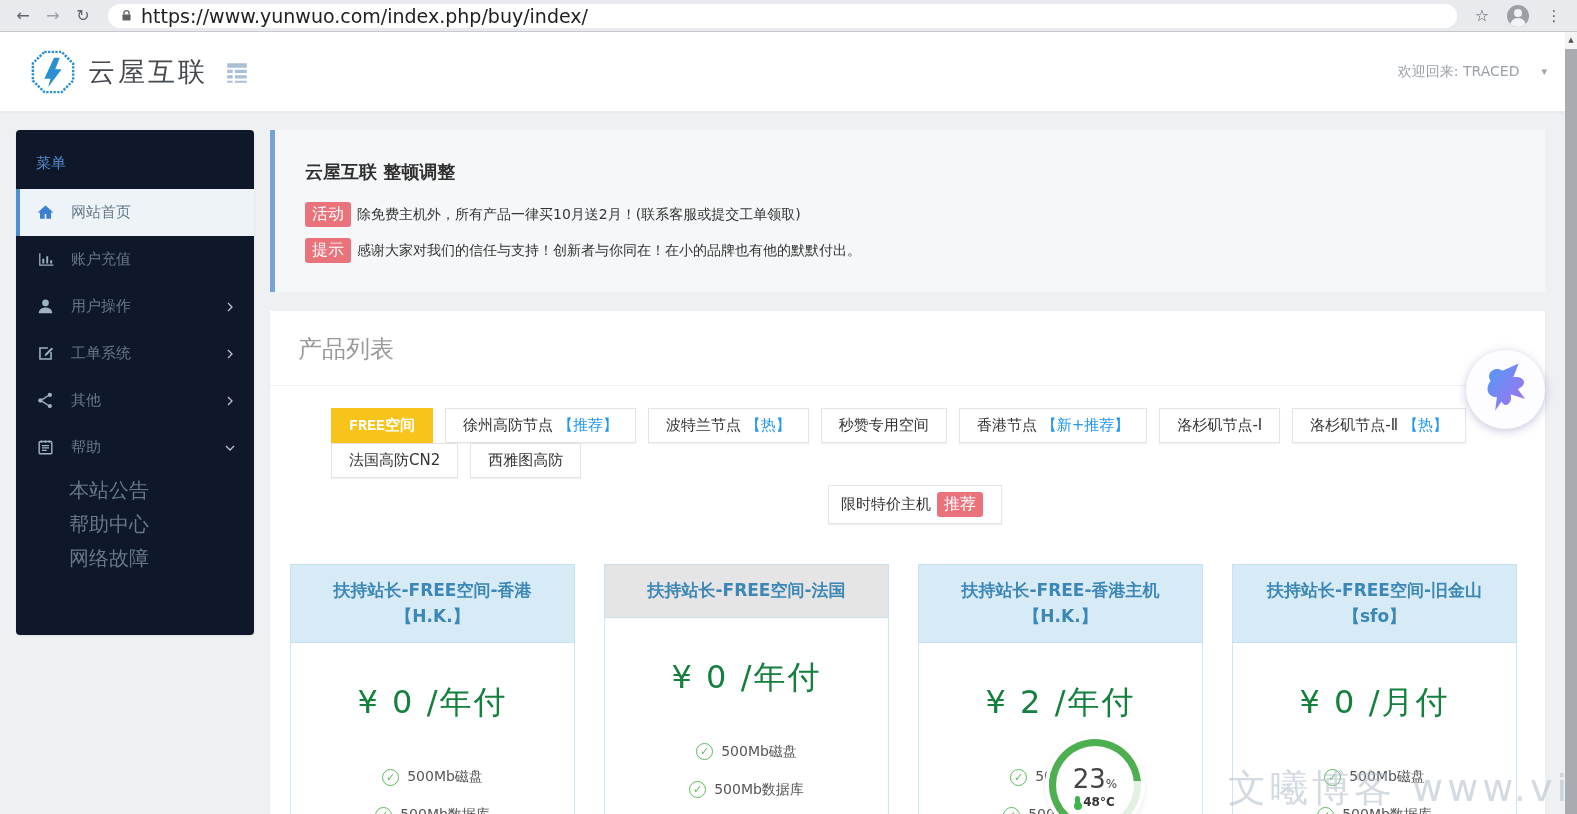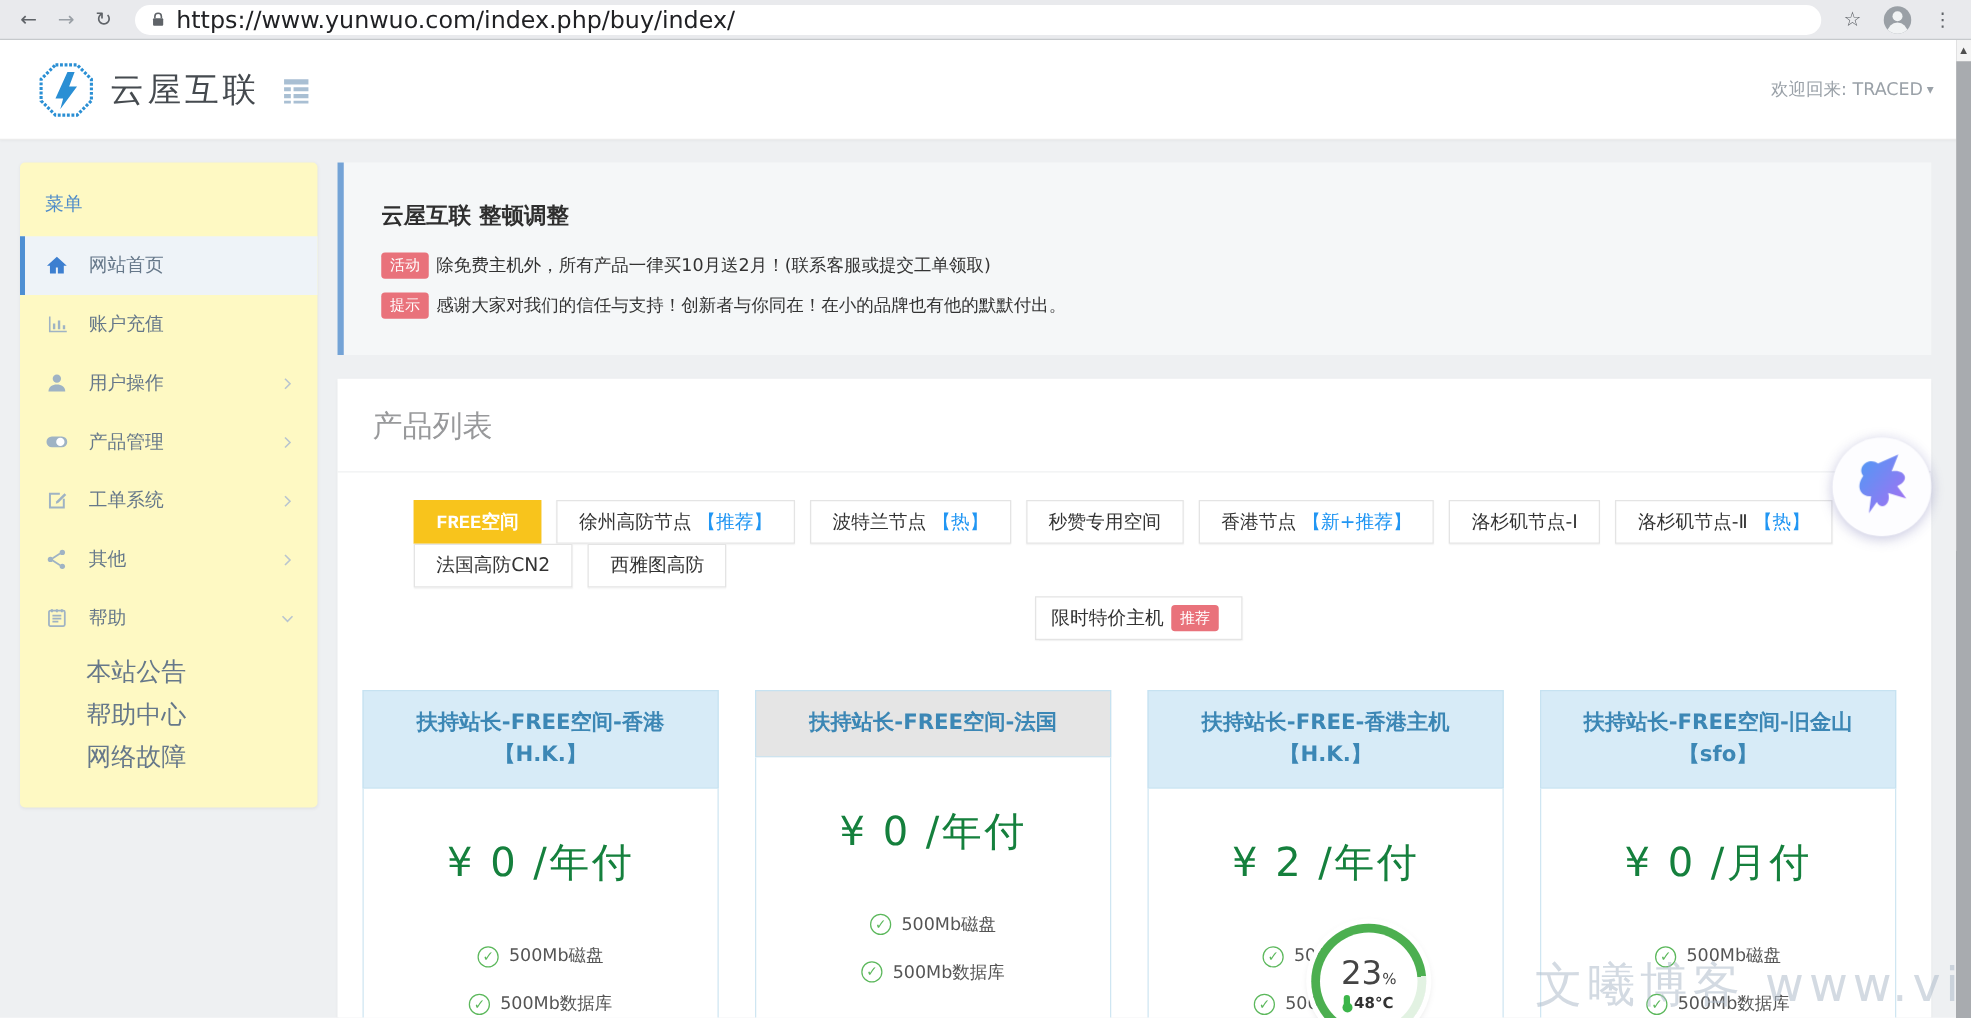--- a/index.html
+++ b/index.html
@@ -15,46 +15,46 @@
   .avatar { width:22px; height:22px; border-radius:50%; background:#9aa0a6; position:relative; overflow:hidden; margin:0 8px; cursor:pointer; }
   .avatar::before { content:""; position:absolute; left:7px; top:4px; width:8px; height:8px; border-radius:50%; background:#f1f3f4; }
   .avatar::after { content:""; position:absolute; left:3px; top:13px; width:16px; height:10px; border-radius:8px 8px 0 0; background:#f1f3f4; }
   .dots { font-size:15px; }
 
   
   .navbar { height:80px; background:#fff; border-bottom:1px solid #ececec; box-shadow:0 1px 2px rgba(0,0,0,.04); display:flex; align-items:center; padding:0 30px; position:relative; z-index:5; }
   .logo-badge svg { display:block; }
   .brand { font-size:27px; color:#454a4f; letter-spacing:3px; margin:0 16px 0 12px; }
   .list-ic { color:#a9bfd3; cursor:pointer; display:flex; }
-  .welcome { margin-left:auto; color:#9aa1a8; font-size:14px; cursor:pointer; display:flex; align-items:center; gap:3px; }
+  .welcome { margin-left:auto; color:#9aa1a8; font-size:14px; cursor:pointer; display:flex; align-items:center; gap:22px; }
   .welcome .caret { font-size:11px; color:#9aa1a8; }
 
   
   .page { display:flex; align-items:flex-start; padding:18px 32px 0 16px; }
 
   
-  .sidebar { width:238px; min-height:505px; background:#fef9c3; border-radius:4px; box-shadow:0 1px 3px rgba(0,0,0,.06); flex:0 0 238px; padding-bottom:18px; }
+  .sidebar { width:238px; min-height:505px; background:#0f172a; border-radius:4px; box-shadow:0 1px 3px rgba(0,0,0,.06); flex:0 0 238px; padding-bottom:18px; }
   .side-sec { color:#4f8cc9; font-size:15px; padding:24px 20px 16px; }
   .item { height:47px; display:flex; align-items:center; padding:0 18px 0 16px; color:#66788a; font-size:15px; border-left:4px solid transparent; cursor:pointer; }
   .item .ic { width:22px; margin-right:13px; color:#9fb3c4; display:flex; align-items:center; }
   .item .ic svg { width:19px; height:19px; }
   .item.active { background:#eef3f8; border-left-color:#4e8fd3; }
   .item.active .ic { color:#3d7fd0; }
   .chev { margin-left:auto; color:#b9c5cf; display:flex; }
   .chev svg { width:12px; height:12px; }
   .sub { padding:2px 0 6px; }
   .subitem { height:34px; line-height:34px; padding-left:53px; color:#66788a; font-size:20px; cursor:pointer; }
 
   
   .main { flex:1; margin-left:16px; }
 
   .notice { background:#f5f7f8; border-left:5px solid #74a3d6; padding:30px 30px 18px; }
   .notice h2 { font-size:18px; color:#2f2f2f; font-weight:600; margin-bottom:18px; }
   .nline { display:flex; align-items:center; margin-bottom:11px; font-size:14px; color:#333; }
-  .badge { background:#e9727b; color:#fff; font-size:12px; padding:2px 7px; border-radius:3px; margin-right:6px; flex:0 0 auto; }
+  .badge { background:#e9727b; color:#fff; font-size:16px; padding:2px 7px; border-radius:3px; margin-right:6px; flex:0 0 auto; }
 
   .panel { background:#fff; margin-top:19px; height:580px; box-shadow:0 1px 3px rgba(0,0,0,.05); }
   .panel-h { font-size:24px; color:#98999b; padding:22px 28px 20px; border-bottom:1px solid #f0f1f2; }
   .tabs { padding:22px 0 0 61px; }
   .tab { display:inline-block; background:#fff; border:1px solid #e4e4e4; box-shadow:0 1px 1px rgba(0,0,0,.05); padding:7px 17px; margin-right:7px; font-size:15px; color:#333; cursor:pointer; white-space:nowrap; }
   .tab .hl { color:#2196f3; }
   .tab.active { background:#f8c41c; border-color:#f8c41c; color:#fff; font-weight:bold;font-family:Liberation Mono, monospace; }
   .special-row { padding:7px 0 0 497px; margin-left:61px; }
   .special { display:inline-flex; align-items:center; gap:6px; background:#fff; border:1px solid #e4e4e4; box-shadow:0 1px 1px rgba(0,0,0,.05); padding:6px 12px; font-size:15px; color:#333; cursor:pointer; }
 
@@ -223,36 +223,20 @@
       <span>用户操作</span>
       <span class="chev">
               <svg>
                 <use href="#i-chev-right"></use>
               </svg>
             </span>
     </div>
 
   </div>
 
-  <div>
-    <div class="item">
-      <span class="ic">
-              <svg>
-                <use href="#i-toggle"></use>
-              </svg>
-            </span>
-      <span>产品管理</span>
-      <span class="chev">
-              <svg>
-                <use href="#i-chev-right"></use>
-              </svg>
-            </span>
-    </div>
-
-  </div>
 
   <div>
     <div class="item">
       <span class="ic">
               <svg>
                 <use href="#i-edit"></use>
               </svg>
             </span>
       <span>工单系统</span>
       <span class="chev">

